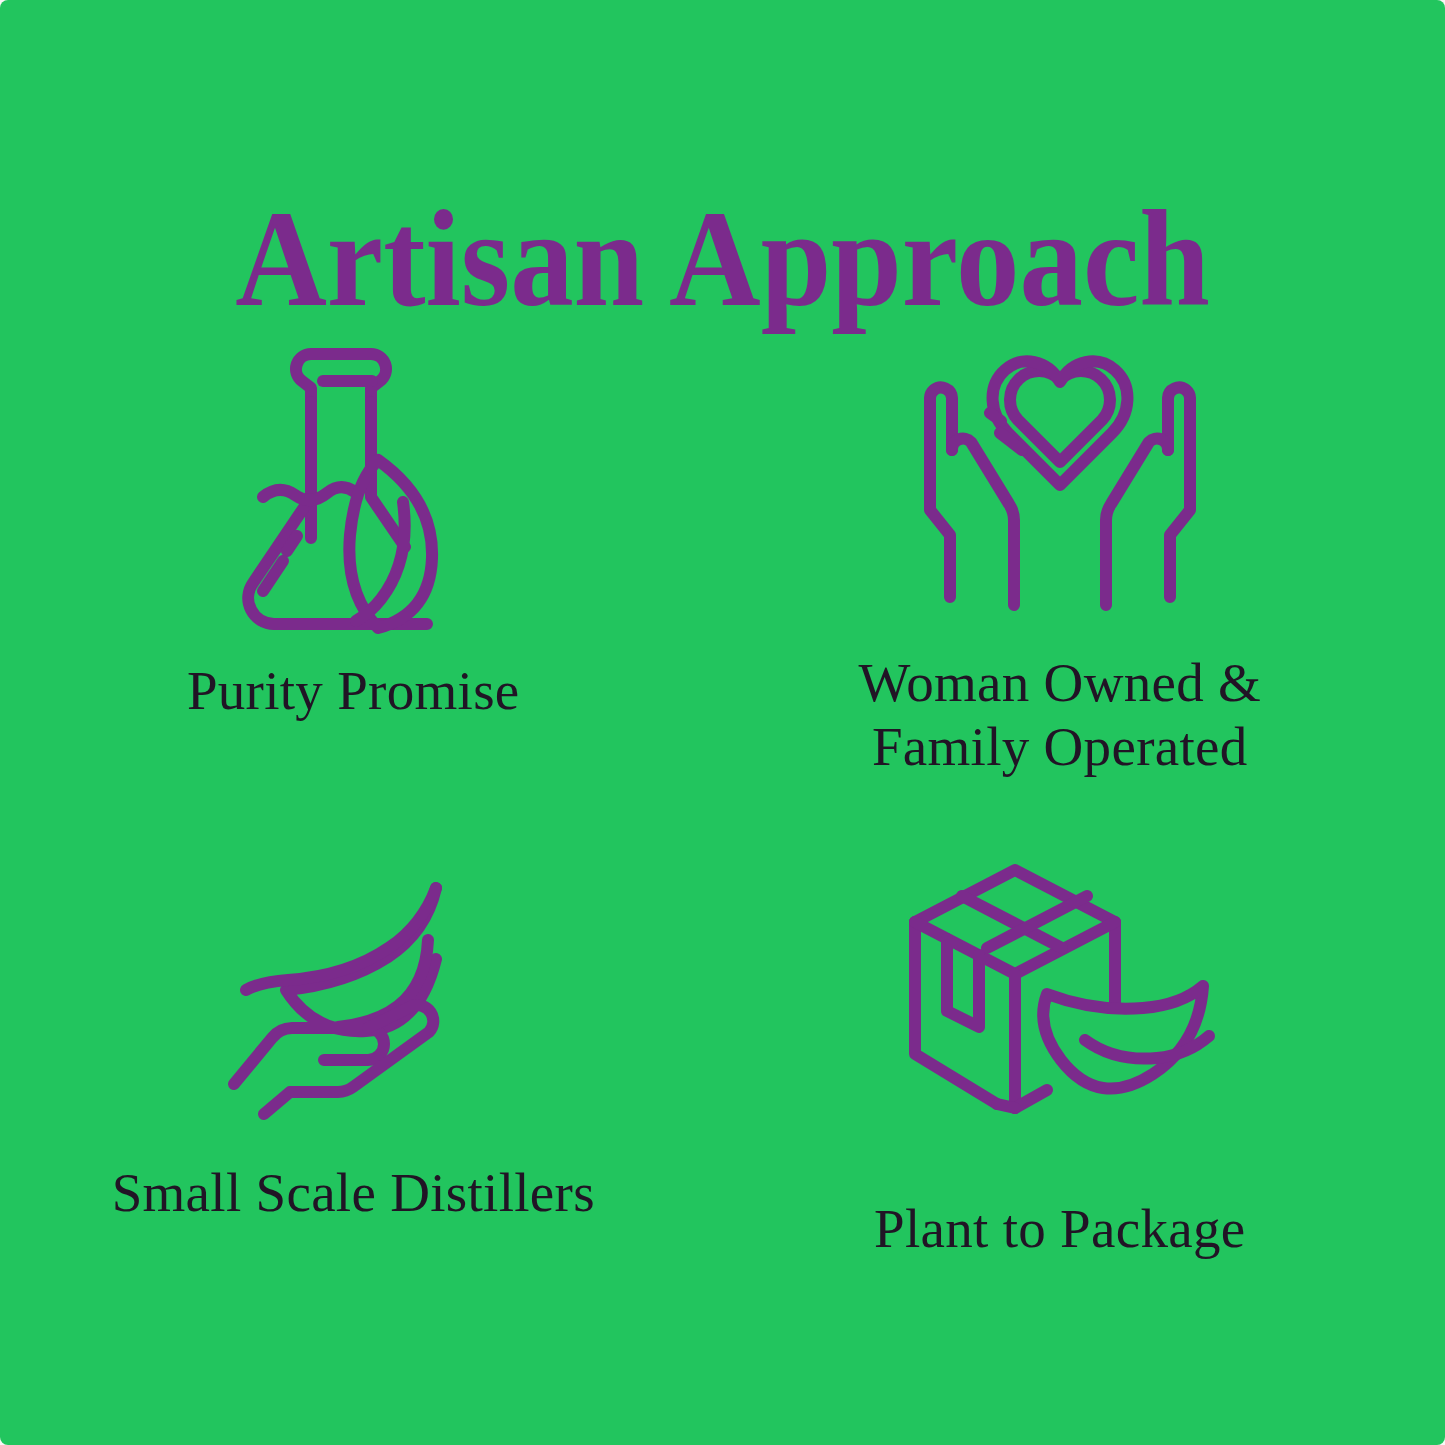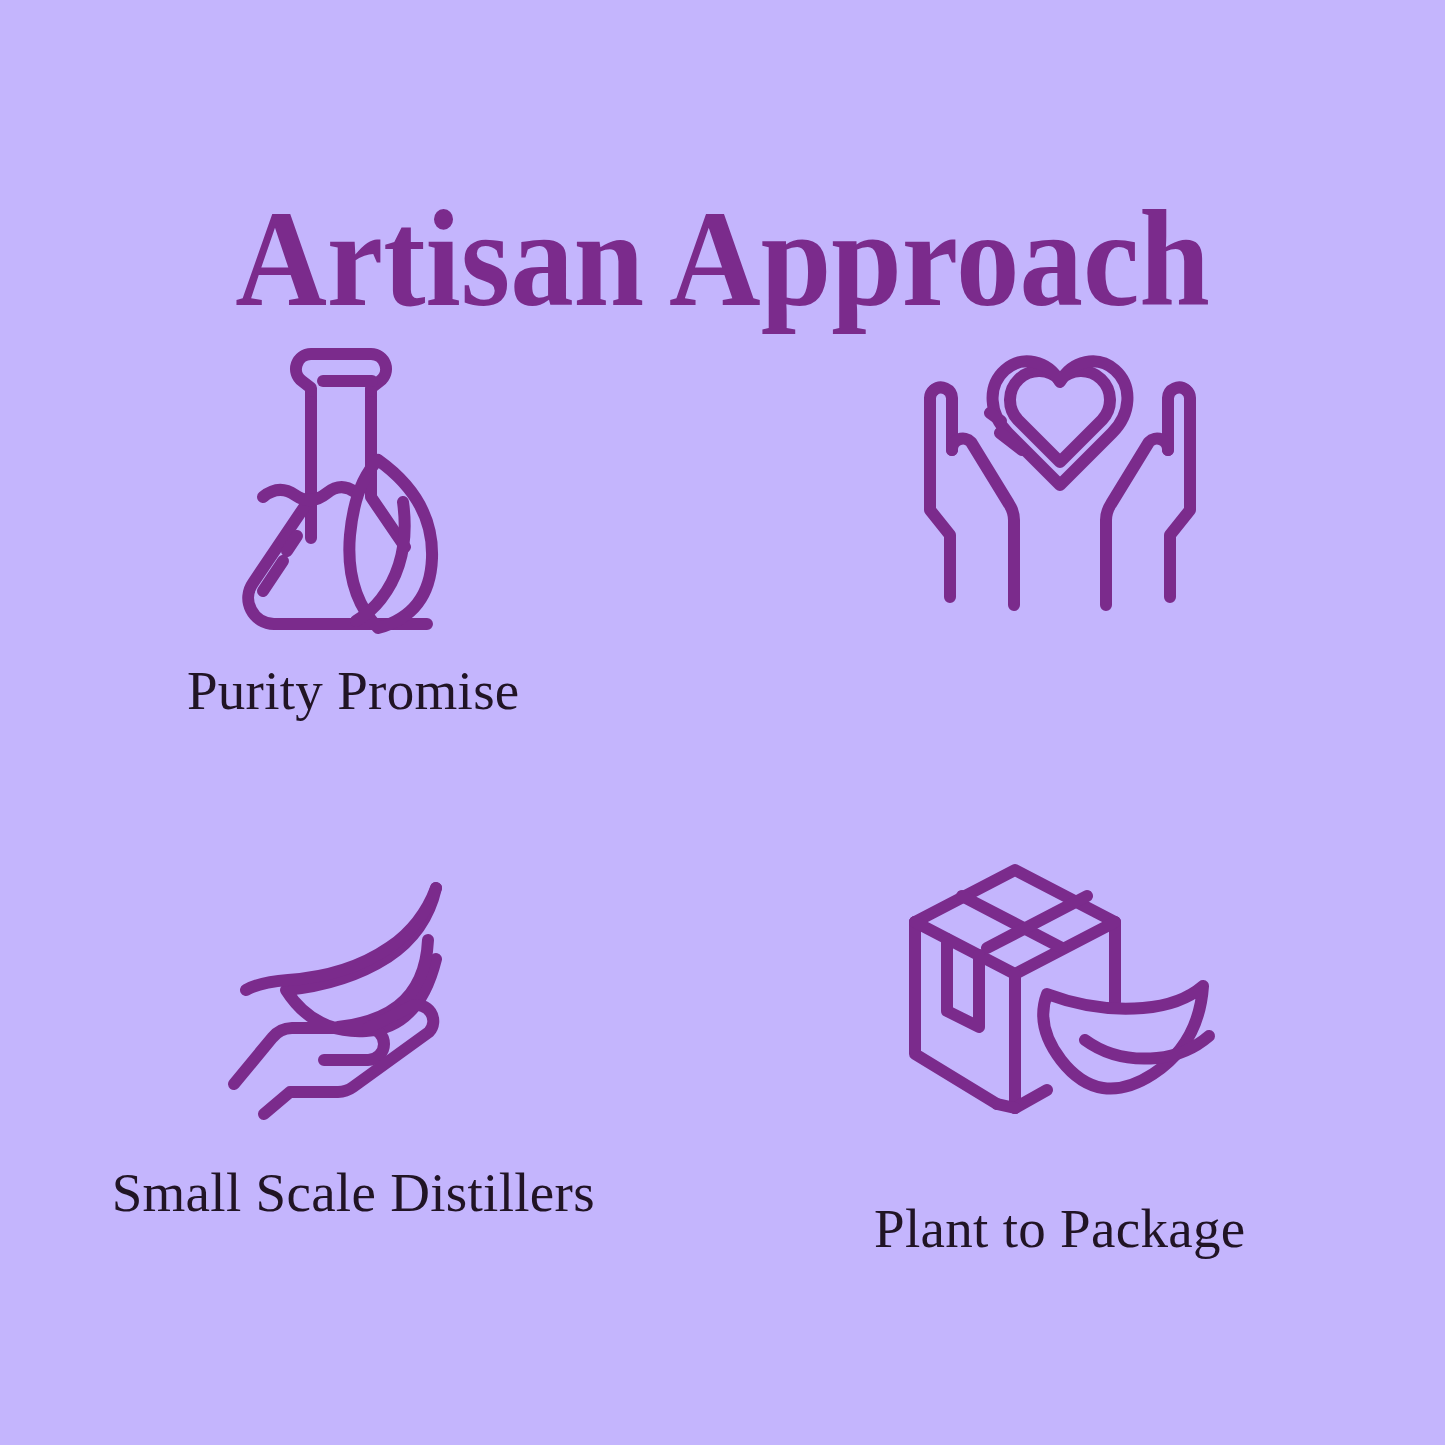--- a/index.html
+++ b/index.html
@@ -12,22 +12,23 @@
     height: 1445px;
     background: #F8F7F6;
     font-family: "Liberation Serif", "DejaVu Serif", serif;
     overflow: hidden;
   }
 
   .poster {
     position: relative;
     width: 1445px;
     height: 1445px;
-    background: #c4b5fd;
+    background: #22c55e;
     box-sizing: border-box;
+    border-radius: 8px;
   }
 
   
   .title {
     position: absolute;
     top: 98px;
     left: 0;
     width: 1445px;
     text-align: center;
     color: #7B2B8C;
@@ -145,20 +146,22 @@
 
           <path d="M24 40 a11 11 0 0 1 18 8 v52"></path>
           <path d="M24 40 a11 11 0 0 0 -4 8 v112 l20 25 v62"></path>
           <path d="M42 100 a11 11 0 0 1 19 -8 l38 62 a30 30 0 0 1 5 16 v85"></path>
 
           <path d="M276 40 a11 11 0 0 0 -18 8 v52"></path>
           <path d="M276 40 a11 11 0 0 1 4 8 v112 l-20 25 v62"></path>
           <path d="M258 100 a11 11 0 0 0 -19 -8 l-38 62 a30 30 0 0 0 -5 16 v85"></path>
         </svg>
       </div>
+      <div class="feature-label">Woman Owned &amp;
+Family Operated</div>
     </div>
 
     <div class="cell cell-small">
       <div class="icon-wrap">
         <svg width="250" height="240" viewBox="0 0 250 240" fill="none" stroke="#7B2B8C" stroke-width="12" stroke-linecap="round" stroke-linejoin="round">
 
           <path d="M208 10
                    q-10 44 -48 69
                    q-42 27 -102 33
                    q28 44 80 41

